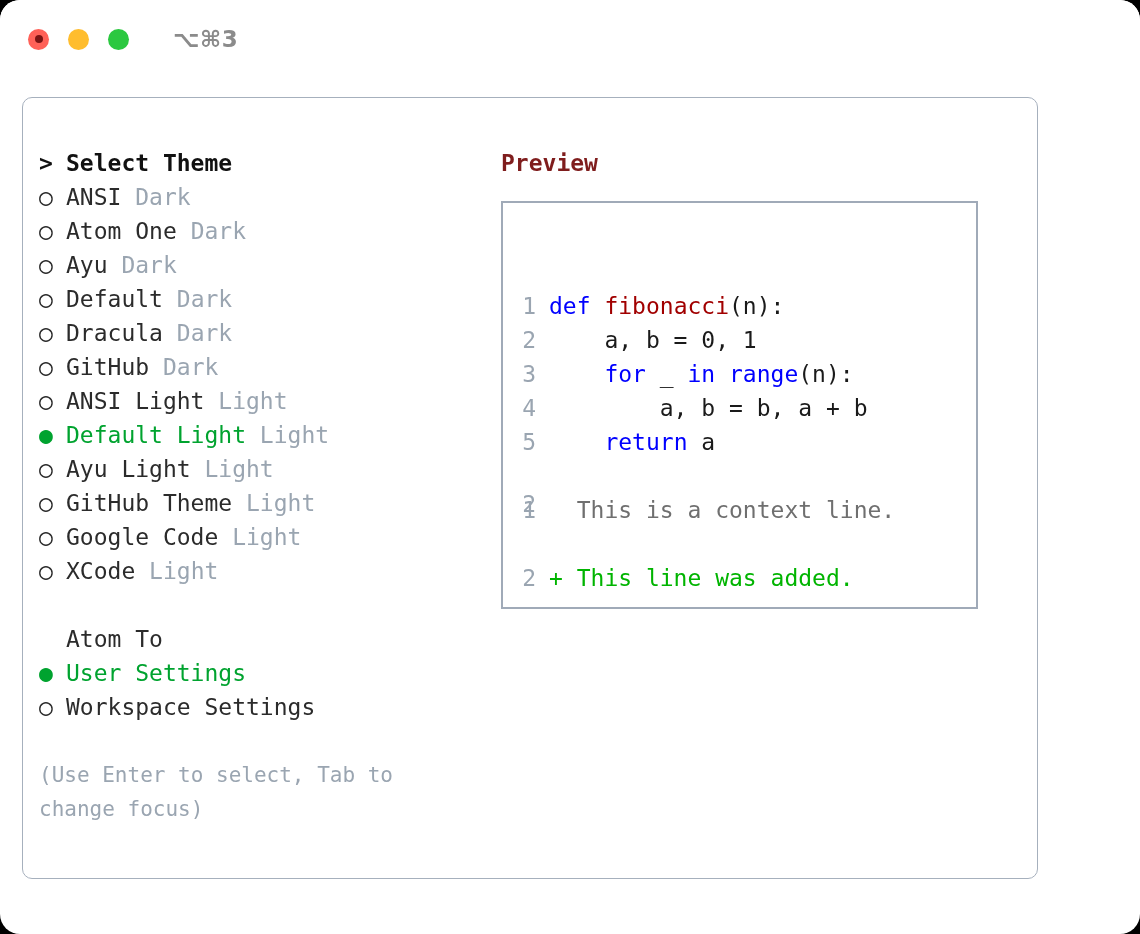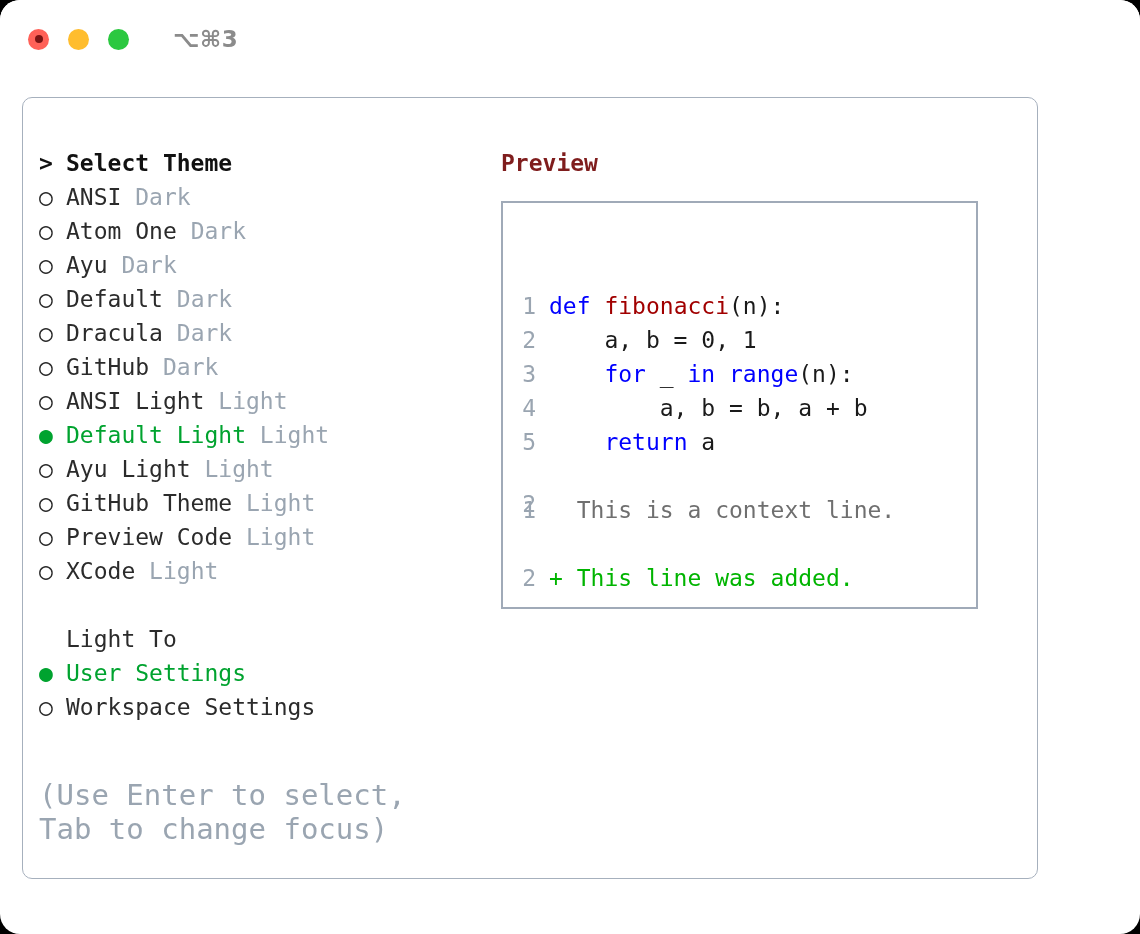--- a/index.html
+++ b/index.html
@@ -111,22 +111,22 @@
   .row.selected .marker { color: #00a32f; }
   .row .name { color: #2b2b2b; }
   .row .badge { color: #9aa5b1; }
   .row.sec-header {
     font-weight: normal;
     color: #2b2b2b;
   }
   .spacer { height: 34px; }
 
   .hint {
-    margin-top: 54px;
-    font-size: 29px;
+    margin-top: 34px;
+    font-size: 21px;
     line-height: 34px;
     color: #9aa5b1;
     width: 430px;
   }
 
   
   .right {
     position: absolute;
     left: 478px;
     top: 48px;
@@ -199,28 +199,28 @@
             <div class="row"><span class="marker">○</span><span class="name">ANSI</span><span class="badge"> Dark</span></div>
             <div class="row"><span class="marker">○</span><span class="name">Atom One</span><span class="badge"> Dark</span></div>
             <div class="row"><span class="marker">○</span><span class="name">Ayu</span><span class="badge"> Dark</span></div>
             <div class="row"><span class="marker">○</span><span class="name">Default</span><span class="badge"> Dark</span></div>
             <div class="row"><span class="marker">○</span><span class="name">Dracula</span><span class="badge"> Dark</span></div>
             <div class="row"><span class="marker">○</span><span class="name">GitHub</span><span class="badge"> Dark</span></div>
             <div class="row"><span class="marker">○</span><span class="name">ANSI Light</span><span class="badge"> Light</span></div>
             <div class="row selected"><span class="marker">●</span><span class="name">Default Light</span><span class="badge"> Light</span></div>
             <div class="row"><span class="marker">○</span><span class="name">Ayu Light</span><span class="badge"> Light</span></div>
             <div class="row"><span class="marker">○</span><span class="name">GitHub Theme</span><span class="badge"> Light</span></div>
-            <div class="row"><span class="marker">○</span><span class="name">Preview Code</span><span class="badge"> Light</span></div>
+            <div class="row"><span class="marker">○</span><span class="name">Google Code</span><span class="badge"> Light</span></div>
             <div class="row"><span class="marker">○</span><span class="name">XCode</span><span class="badge"> Light</span></div>
           </div>
 
         <div class="spacer"></div>
 
         <div class="row sec-header">
-          <span class="marker"></span><span>Light To</span>
+          <span class="marker"></span><span>Atom To</span>
         </div>
         <div id="apply-rows">
             <div class="row selected"><span class="marker">●</span><span class="name">User Settings</span></div>
             <div class="row"><span class="marker">○</span><span class="name">Workspace Settings</span></div>
           </div>
 
         <div class="hint">(Use Enter to select, Tab to change focus)</div>
       </div>
 
       <div class="right">

